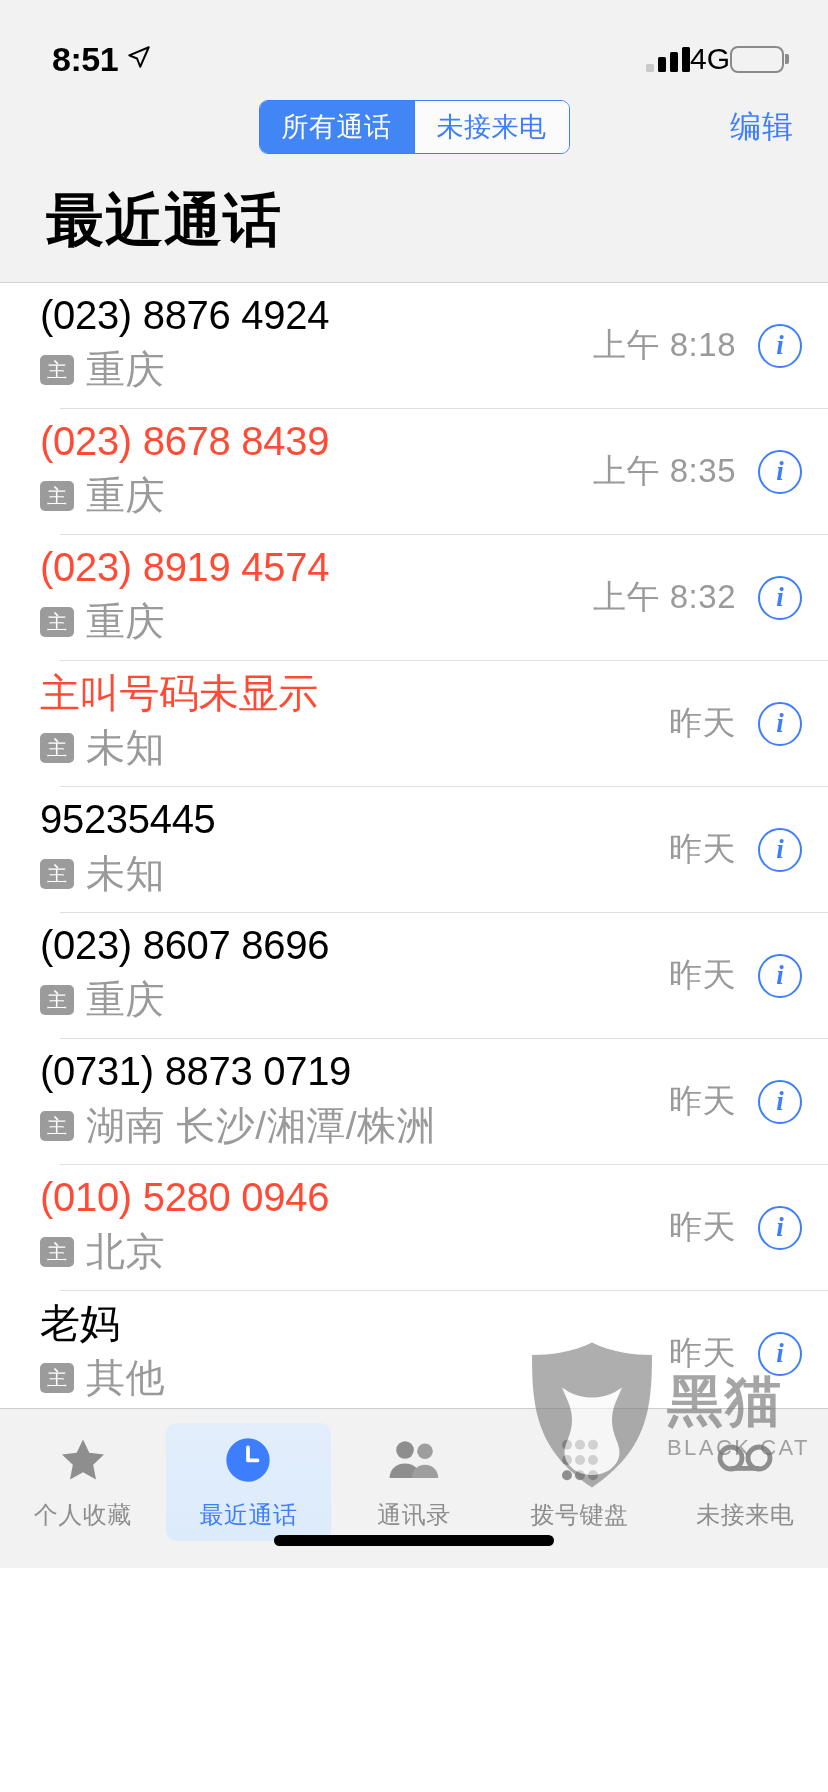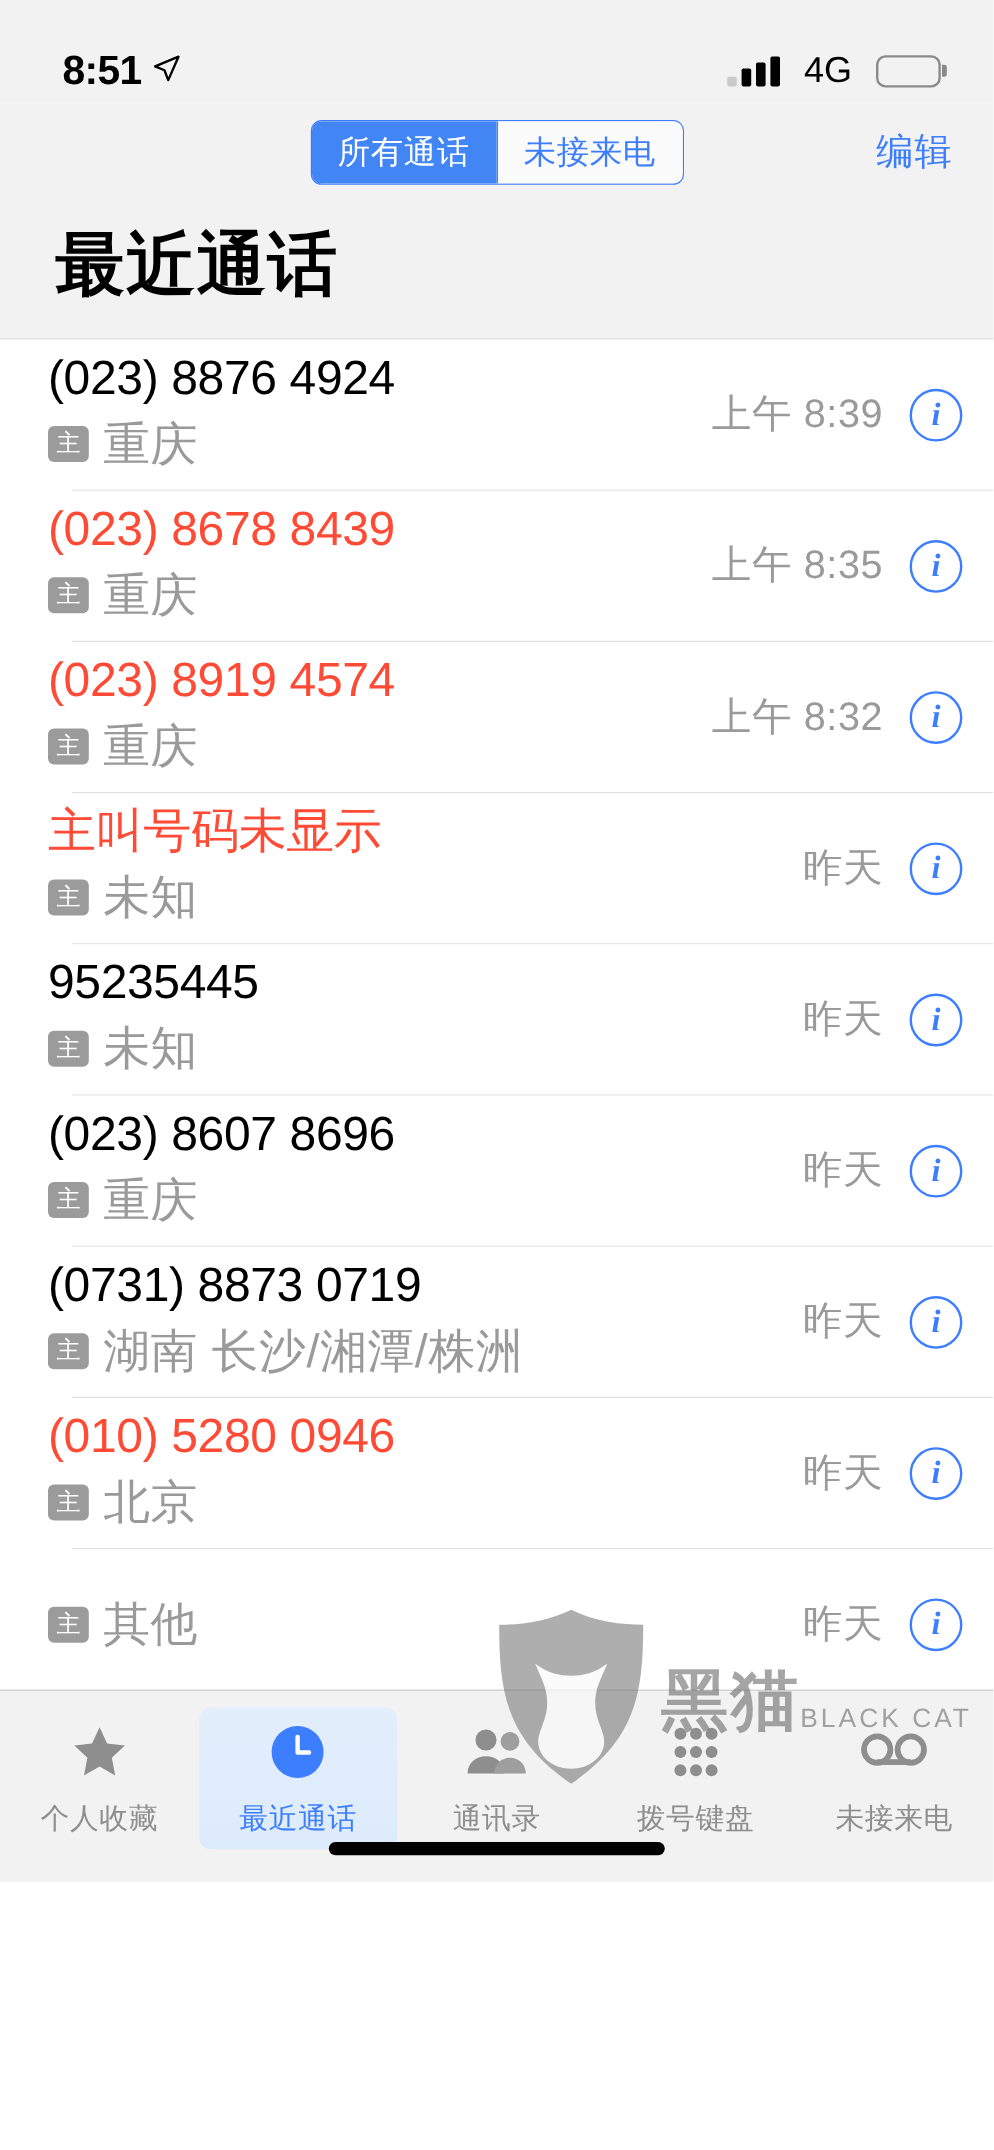--- a/index.html
+++ b/index.html
@@ -15,21 +15,21 @@
 
   
   .statusbar {
     height:86px; flex:0 0 86px; background:#f2f2f2;
     display:flex; align-items:flex-end; justify-content:space-between;
     padding:0 44px 10px 52px;
   }
   .status-left { display:flex; align-items:center; gap:8px; }
   .status-time { font-size:34px; font-weight:600; color:#000; letter-spacing:-0.5px; line-height:1; }
   .loc-arrow { display:block; }
-  .status-right { display:flex; align-items:center; gap:20px;margin-top:16px; }
+  .status-right { display:flex; align-items:center; gap:0;margin-top:16px; }
   .signal { display:flex; align-items:flex-end; gap:4px; height:26px; }
   .signal span { width:8px; background:#000; border-radius:1.5px; }
   .signal span:nth-child(1){ height:10px; }
   .signal span:nth-child(2){ height:15px; }
   .signal span:nth-child(3){ height:20px; }
   .signal span:nth-child(4){ height:25px; }
   .signal span.off { background:#c9c9c9; height:8px; }
   .net-label { font-size:30px; font-weight:400; color:#000; letter-spacing:0; }
   .battery { position:relative; width:54px; height:27px; border:2.5px solid #8a8a8a; border-radius:8px; padding:2.5px; }
   .battery-fill { height:100%; width:100%; background:#000; border-radius:4px; }
@@ -111,21 +111,21 @@
     position:absolute; bottom:22px; left:50%; transform:translateX(-50%);
     width:280px; height:11px; background:#000; border-radius:6px;
   }
 
   
   .watermark {
     position:absolute; right:18px; bottom:74px;
     display:flex; align-items:center; gap:10px;
     opacity:0.62; pointer-events:none;
   }
-  .wm-text { display:flex; flex-direction:row; align-items:flex-end; }
+  .wm-text { display:flex; flex-direction:column; align-items:flex-start; }
   .wm-cn { font-size:56px; font-weight:700; color:#6f6f6f; line-height:1; letter-spacing:2px; }
   .wm-en { font-size:22px; font-weight:400; color:#6f6f6f; letter-spacing:2.5px; margin-top:6px; }
 </style>
 </head>
 <body>
 
 <div class="phone">
 
   <div class="statusbar">
     <div class="status-left">
@@ -165,21 +165,21 @@
   <div class="call-list" id="call-list">
       <div class="call-row">
         <div class="call-main">
           <div class="call-title">(023) 8876 4924</div>
           <div class="call-sub">
             <span class="sim-badge">主</span>
             <span class="call-loc">重庆</span>
           </div>
         </div>
         <div class="call-right">
-          <span class="call-time">上午 8:39</span>
+          <span class="call-time">上午 8:18</span>
           <span class="info-btn">i</span>
         </div>
         <div class="sep"></div>
       </div>
       <div class="call-row">
         <div class="call-main">
           <div class="call-title missed">(023) 8678 8439</div>
           <div class="call-sub">
             <span class="sim-badge">主</span>
             <span class="call-loc">重庆</span>
@@ -270,20 +270,21 @@
           </div>
         </div>
         <div class="call-right">
           <span class="call-time">昨天</span>
           <span class="info-btn">i</span>
         </div>
         <div class="sep"></div>
       </div>
       <div class="call-row">
         <div class="call-main">
+          <div class="call-title">老妈</div>
           <div class="call-sub">
             <span class="sim-badge">主</span>
             <span class="call-loc">其他</span>
           </div>
         </div>
         <div class="call-right">
           <span class="call-time">昨天</span>
           <span class="info-btn">i</span>
         </div>
         <div class="sep"></div>

